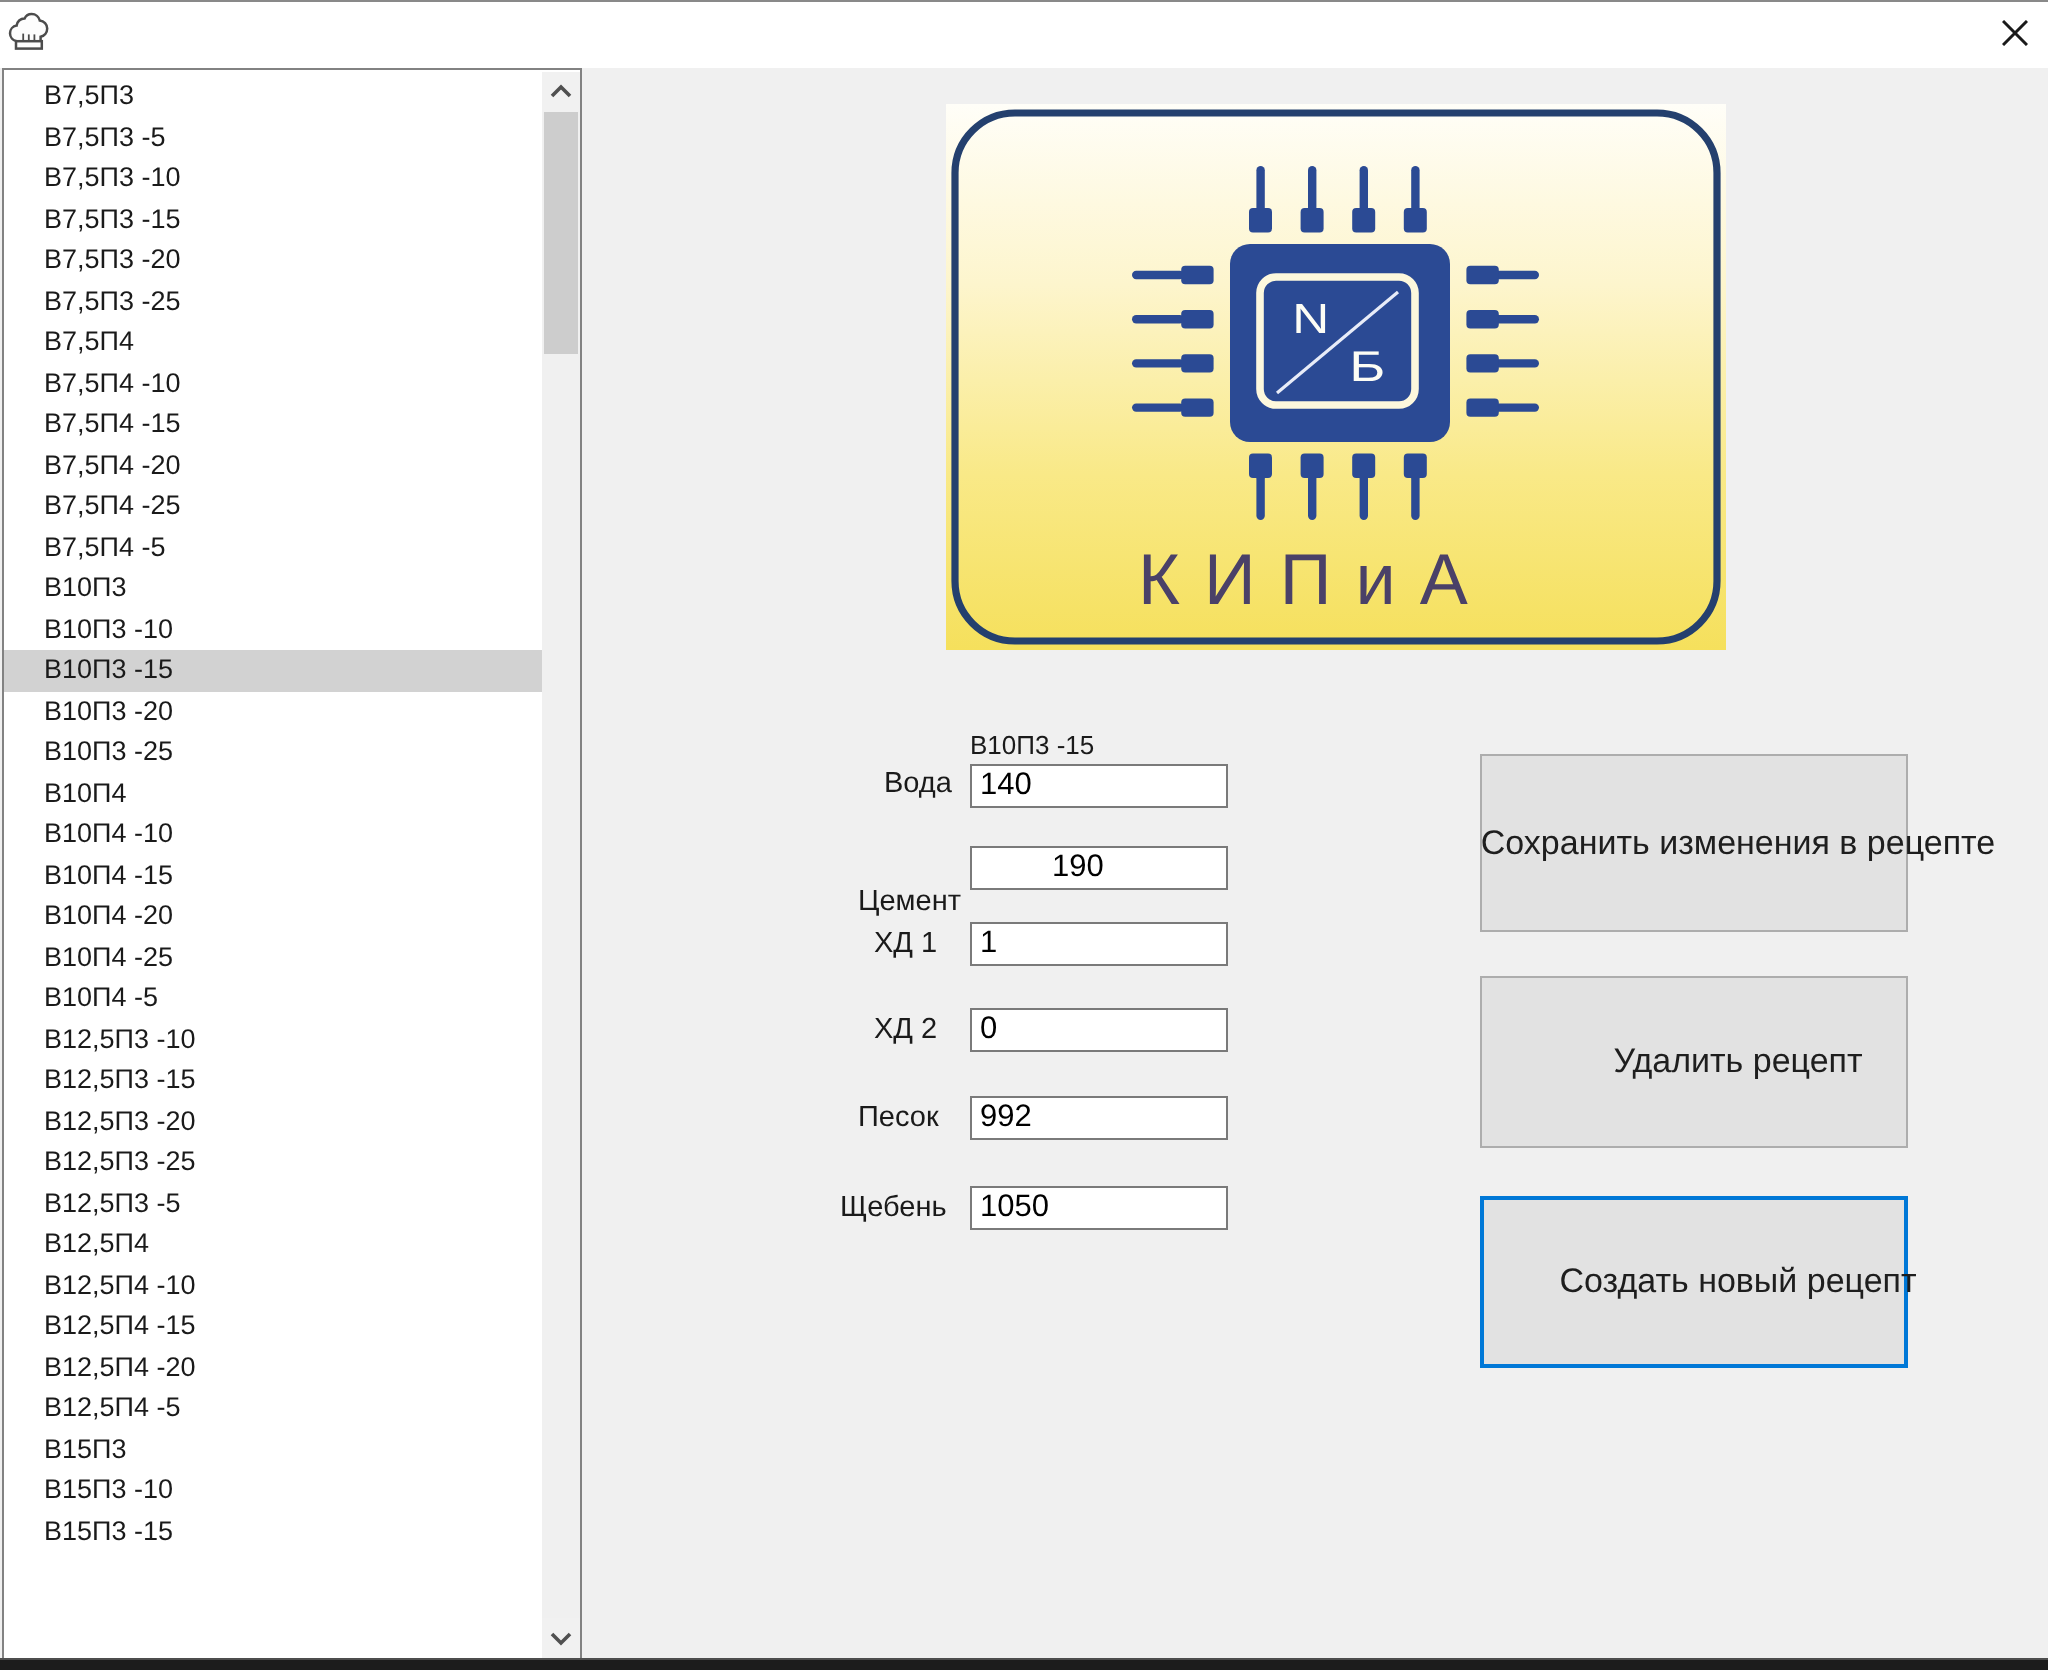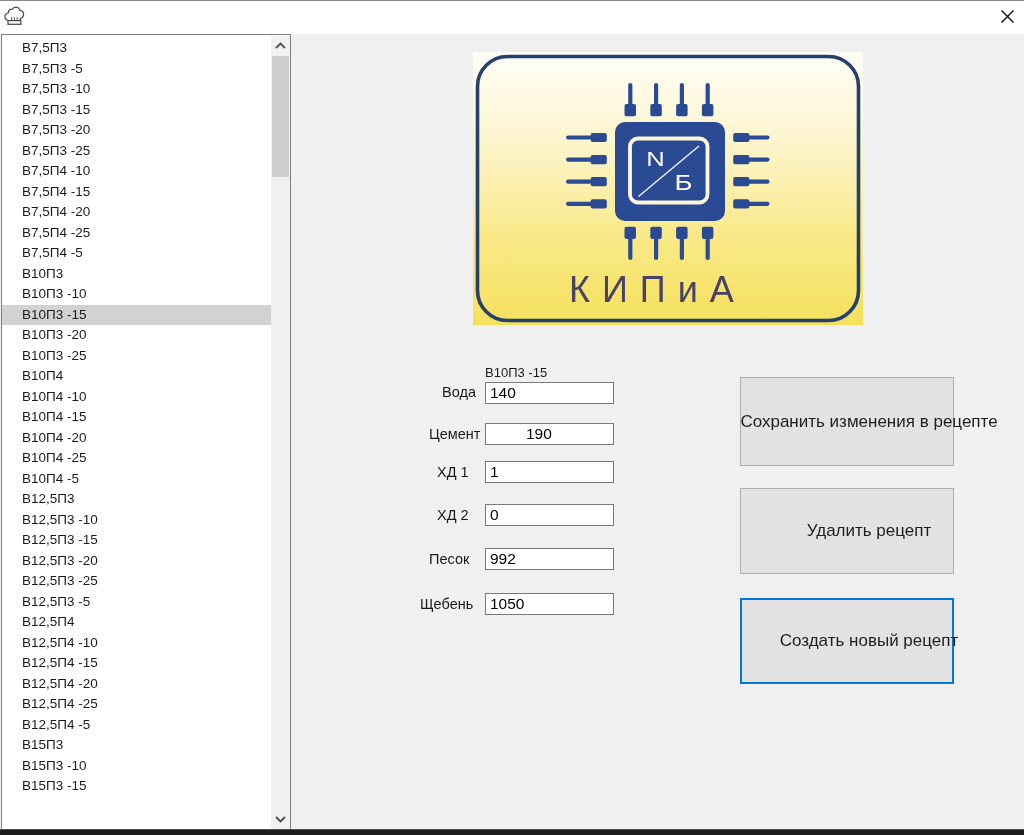--- a/index.html
+++ b/index.html
@@ -43,47 +43,46 @@
   </svg>
 
   <div class="abs" id="listbox"></div>
   <div class="abs" id="listitems">
     <div class="li">В7,5П3</div>
     <div class="li">В7,5П3 -5</div>
     <div class="li">В7,5П3 -10</div>
     <div class="li">В7,5П3 -15</div>
     <div class="li">В7,5П3 -20</div>
     <div class="li">В7,5П3 -25</div>
+    <div class="li">В7,5П4</div>
     <div class="li">В7,5П4 -10</div>
     <div class="li">В7,5П4 -15</div>
     <div class="li">В7,5П4 -20</div>
     <div class="li">В7,5П4 -25</div>
     <div class="li">В7,5П4 -5</div>
     <div class="li">В10П3</div>
     <div class="li">В10П3 -10</div>
     <div class="li sel">В10П3 -15</div>
     <div class="li">В10П3 -20</div>
     <div class="li">В10П3 -25</div>
     <div class="li">В10П4</div>
     <div class="li">В10П4 -10</div>
     <div class="li">В10П4 -15</div>
     <div class="li">В10П4 -20</div>
     <div class="li">В10П4 -25</div>
     <div class="li">В10П4 -5</div>
-    <div class="li">В12,5П3</div>
     <div class="li">В12,5П3 -10</div>
     <div class="li">В12,5П3 -15</div>
     <div class="li">В12,5П3 -20</div>
     <div class="li">В12,5П3 -25</div>
     <div class="li">В12,5П3 -5</div>
     <div class="li">В12,5П4</div>
     <div class="li">В12,5П4 -10</div>
     <div class="li">В12,5П4 -15</div>
     <div class="li">В12,5П4 -20</div>
-    <div class="li">В12,5П4 -25</div>
     <div class="li">В12,5П4 -5</div>
     <div class="li">В15П3</div>
     <div class="li">В15П3 -10</div>
     <div class="li">В15П3 -15</div>
   </div>
   <div class="abs" id="sb">
     <div class="abs" id="sb-up"><svg width="19" height="20" viewBox="0 0 19 20">
         <path d="M5 12 L9.5 7.5 L14 12" fill="none" stroke="#505050" stroke-width="1.8"></path>
       </svg></div>
     <div class="abs" id="sb-thumb"></div>
@@ -155,21 +154,21 @@
     <rect x="157" y="86.5" width="77.5" height="64" rx="8" fill="#2b4a94" stroke="#fdf8dd" stroke-width="3.8"></rect>
     <line x1="165.5" y1="144.5" x2="226" y2="94" stroke="#e8ecf8" stroke-width="1.6"></line>
     <text transform="translate(182.4,114.3) scale(1.22,1)" x="0" y="0" font-size="21" fill="#fdfdf5" text-anchor="middle" font-family="Liberation Sans,sans-serif">N</text>
     <text transform="translate(210.6,138.4) scale(1.28,1)" x="0" y="0" font-size="21.5" fill="#fdfdf5" text-anchor="middle" font-family="Liberation Sans,sans-serif">Б</text>
 
     <text x="96" y="250" font-size="36" fill="#4a4168" letter-spacing="12" font-family="Liberation Sans,sans-serif">КИПиА</text>
   </svg>
 
   <div class="lbl" style="left:485px;top:365px;font-size:13px;">В10П3 -15</div>
   <div class="lbl" id="l1" style="left: 442px; top: 384px;">Вода</div>
-  <div class="lbl" id="l2" style="left: 429px; top: 426px; text-align: center;">Цемент</div>
+  <div class="lbl" id="l2" style="left: 429px; top: 443px; text-align: center;">Цемент</div>
   <div class="lbl" id="l3" style="left: 437px; top: 463.5px;">ХД 1</div>
   <div class="lbl" id="l4" style="left: 437px; top: 506.5px;">ХД 2</div>
   <div class="lbl" id="l5" style="left: 429px; top: 550.5px;">Песок</div>
   <div class="lbl" id="l6" style="left: 420px; top: 595.5px;">Щебень</div>
   <input class="tin" style="top: 382px;" value="140">
   <input class="tin" style="top: 423px; padding-left: 40px;" value="190">
   <input class="tin" style="top: 461px;" value="1">
   <input class="tin" style="top: 504px;" value="0">
   <input class="tin" style="top: 548px;" value="992">
   <input class="tin" style="top: 593px;" value="1050">

